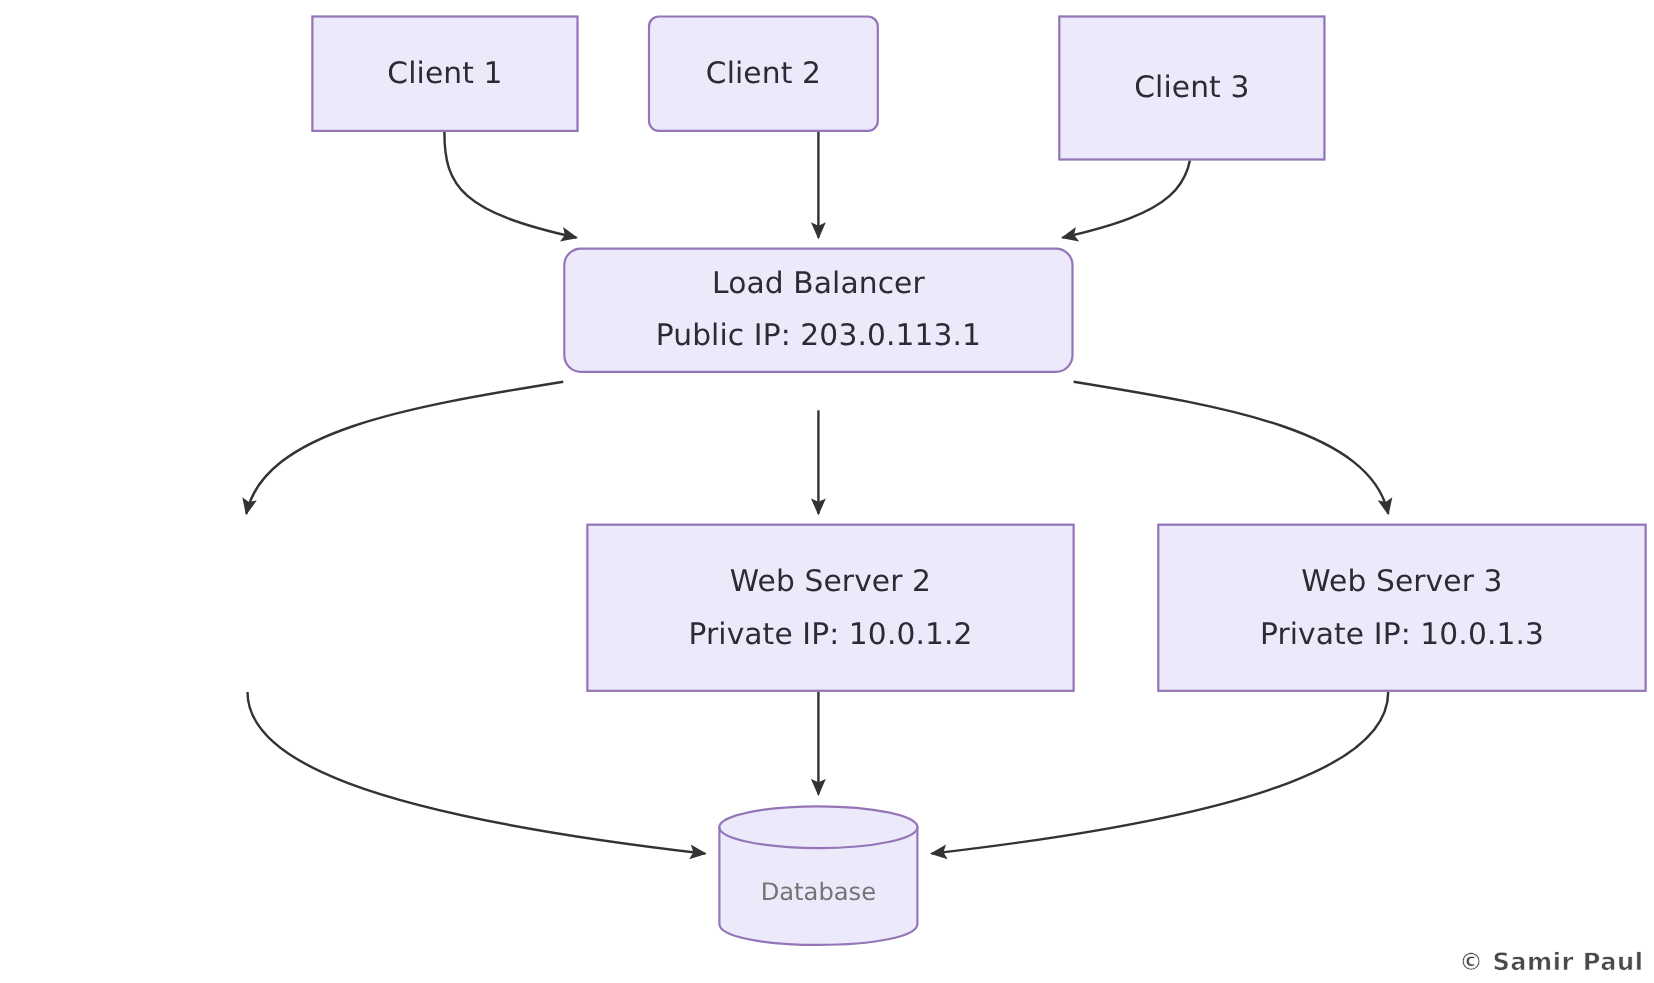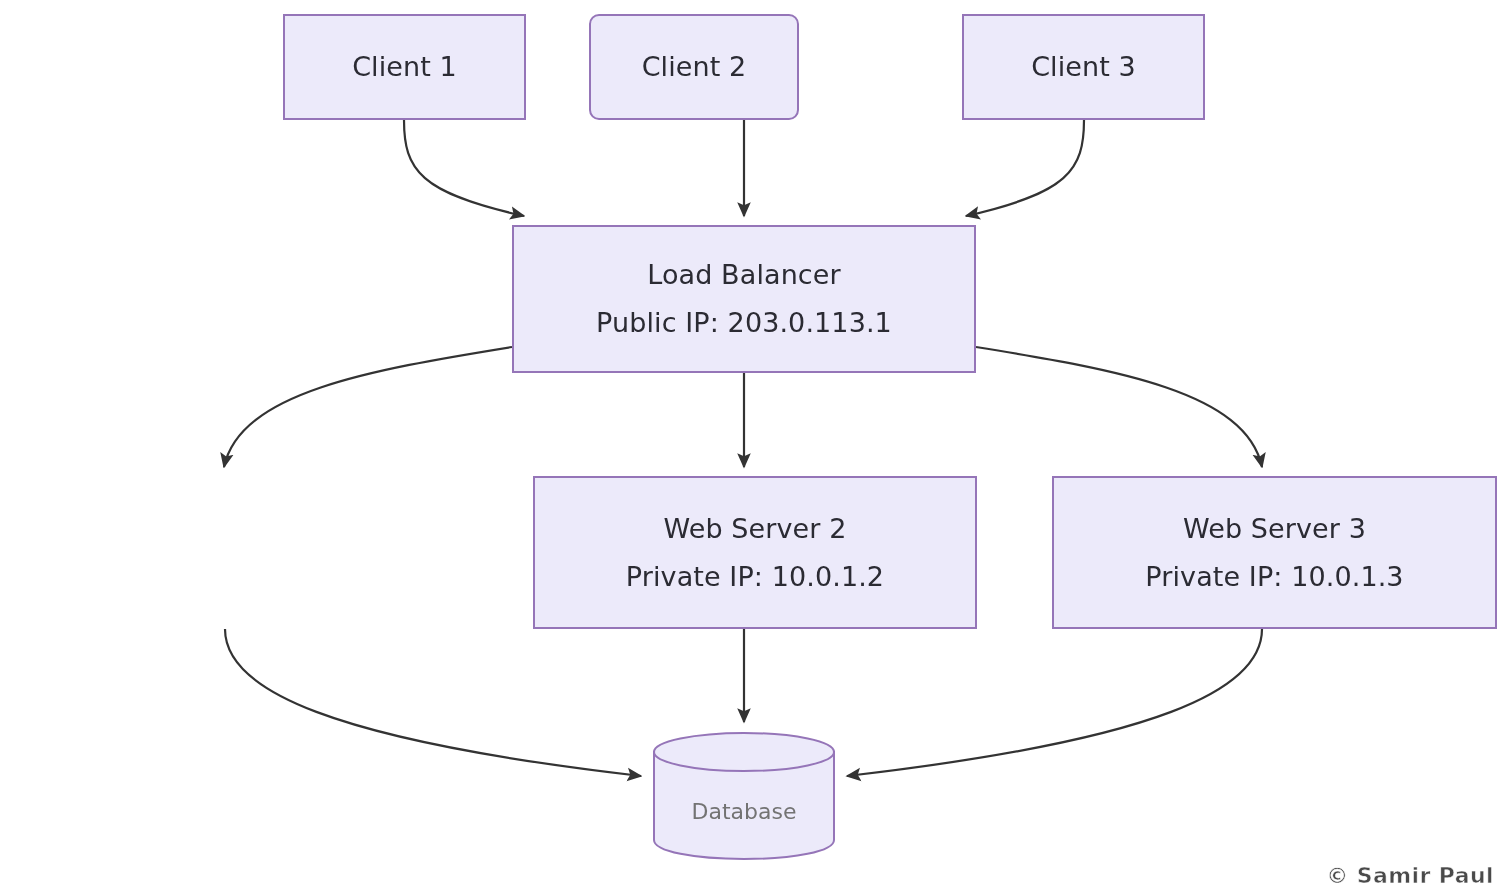--- a/index.html
+++ b/index.html
@@ -55,24 +55,24 @@
     display: block;
     font-size: 27px;
     line-height: 48px;
     letter-spacing: 0.1px;
     white-space: nowrap;
   }
 
   
   .client-1 { left: 283px; top: 14px;  width: 243px; height: 106px; }
   .client-2 { left: 589px; top: 14px;  width: 210px; height: 106px; border-radius: 10px; }
-  .client-3 { left: 962px; top: 14px;  width: 243px; height: 106px; }
+  .client-3 { left: 962px; top: 14px;  width: 243px; height: 132px; }
 
   
-  .load-balancer { left: 512px; top: 225px; width: 464px; height: 148px; }
+  .load-balancer { left: 512px; top: 225px; width: 464px; height: 114px; border-radius: 16px; }
 
   
   .web-server-1 { left: 13px;   top: 476px; width: 423px; height: 153px; }
   .web-server-2 { left: 533px;  top: 476px; width: 444px; height: 153px; }
   .web-server-3 { left: 1052px; top: 476px; width: 445px; height: 153px; }
 
   
   .db-node {
     position: absolute;
     z-index: 2;

